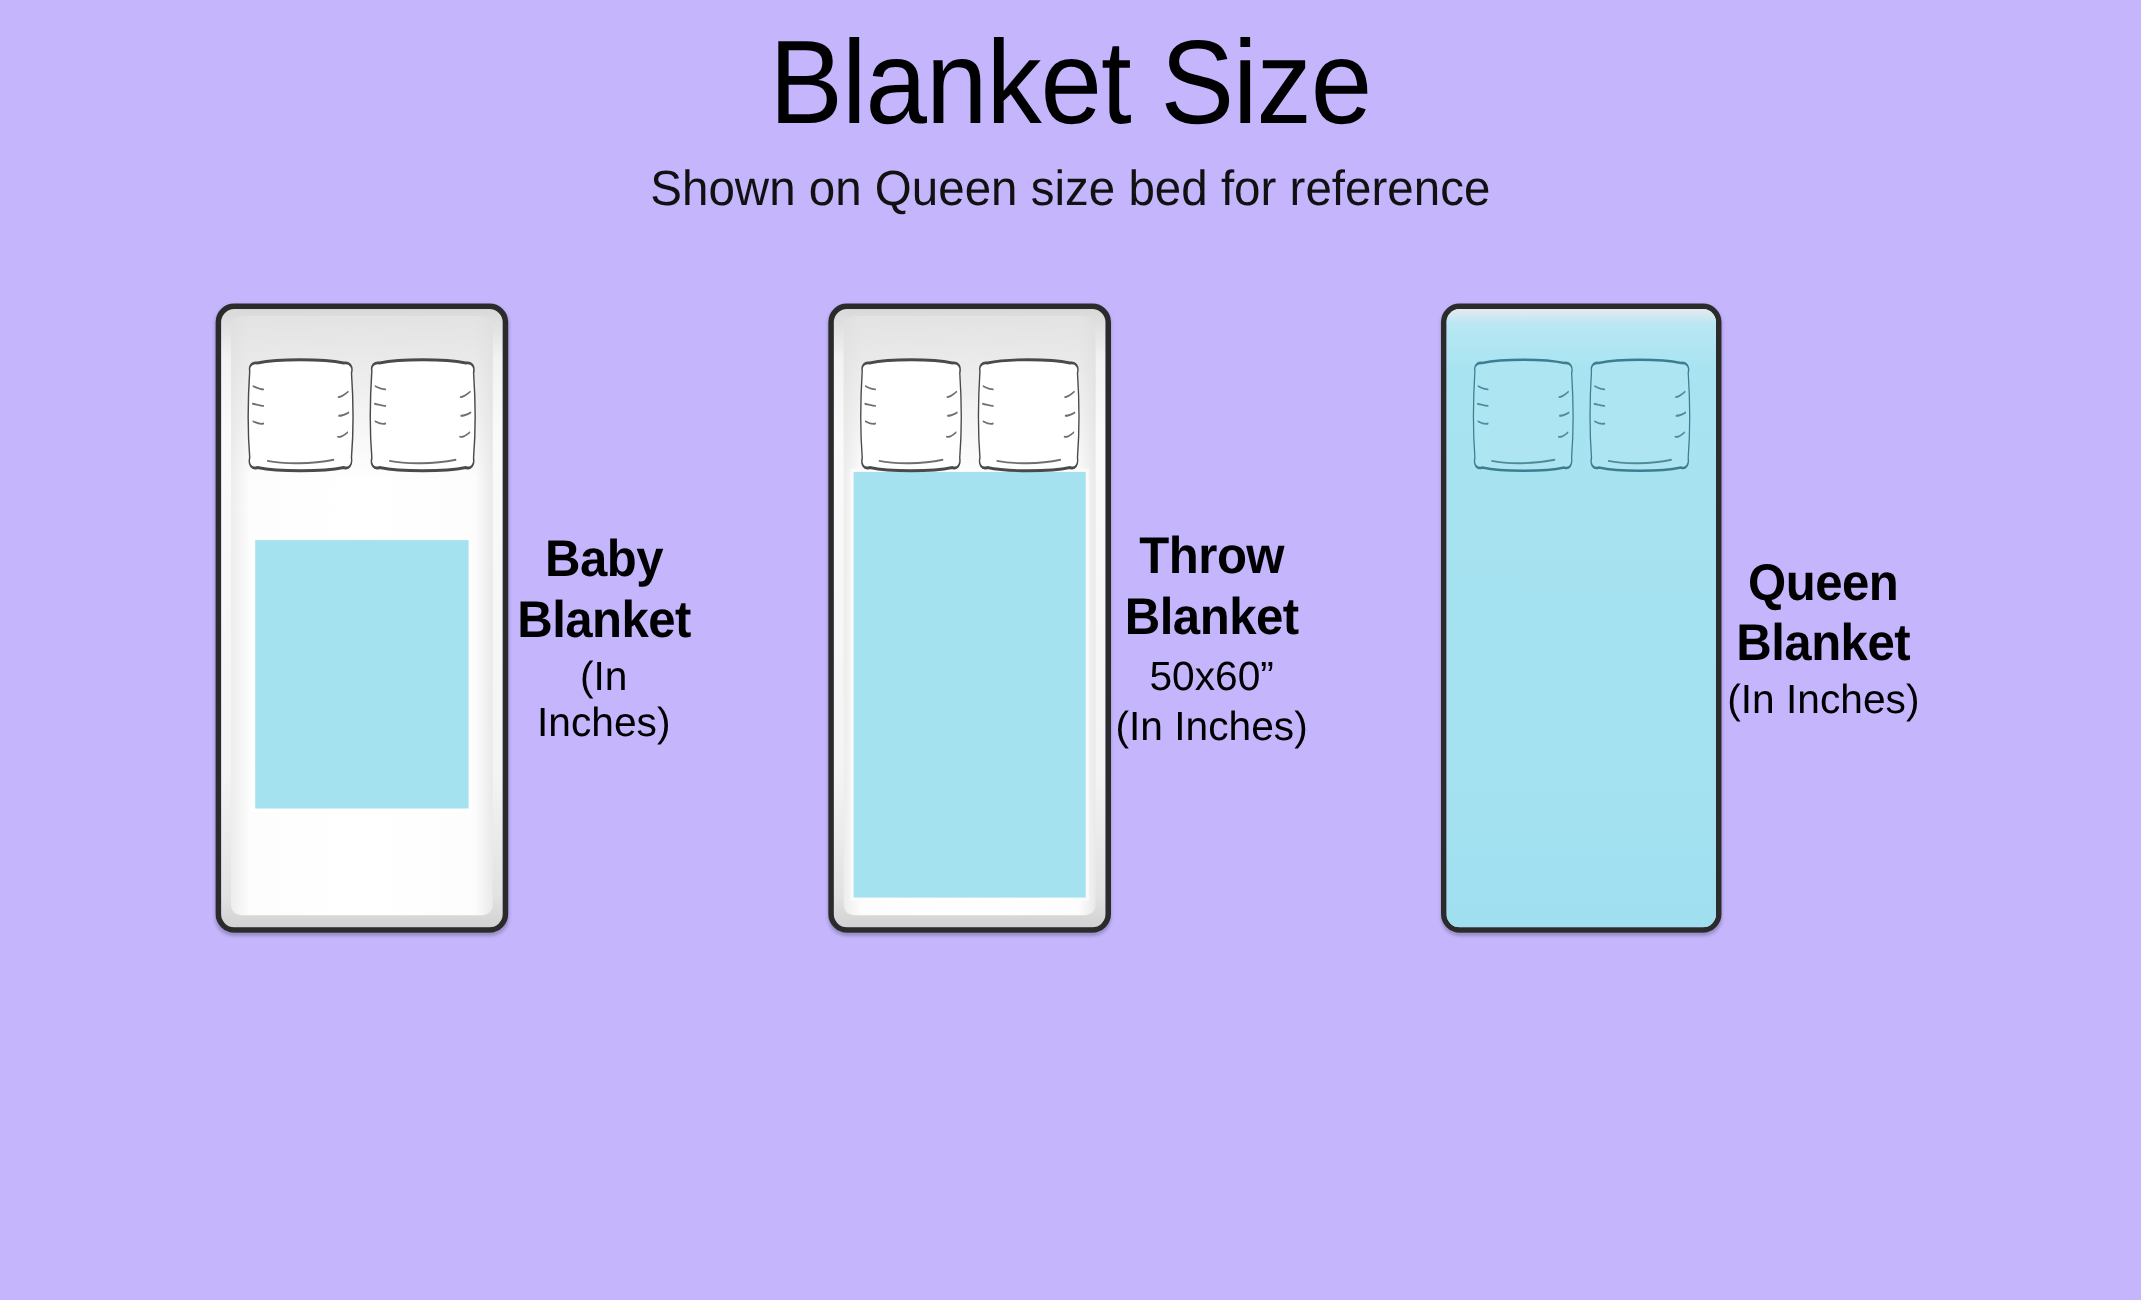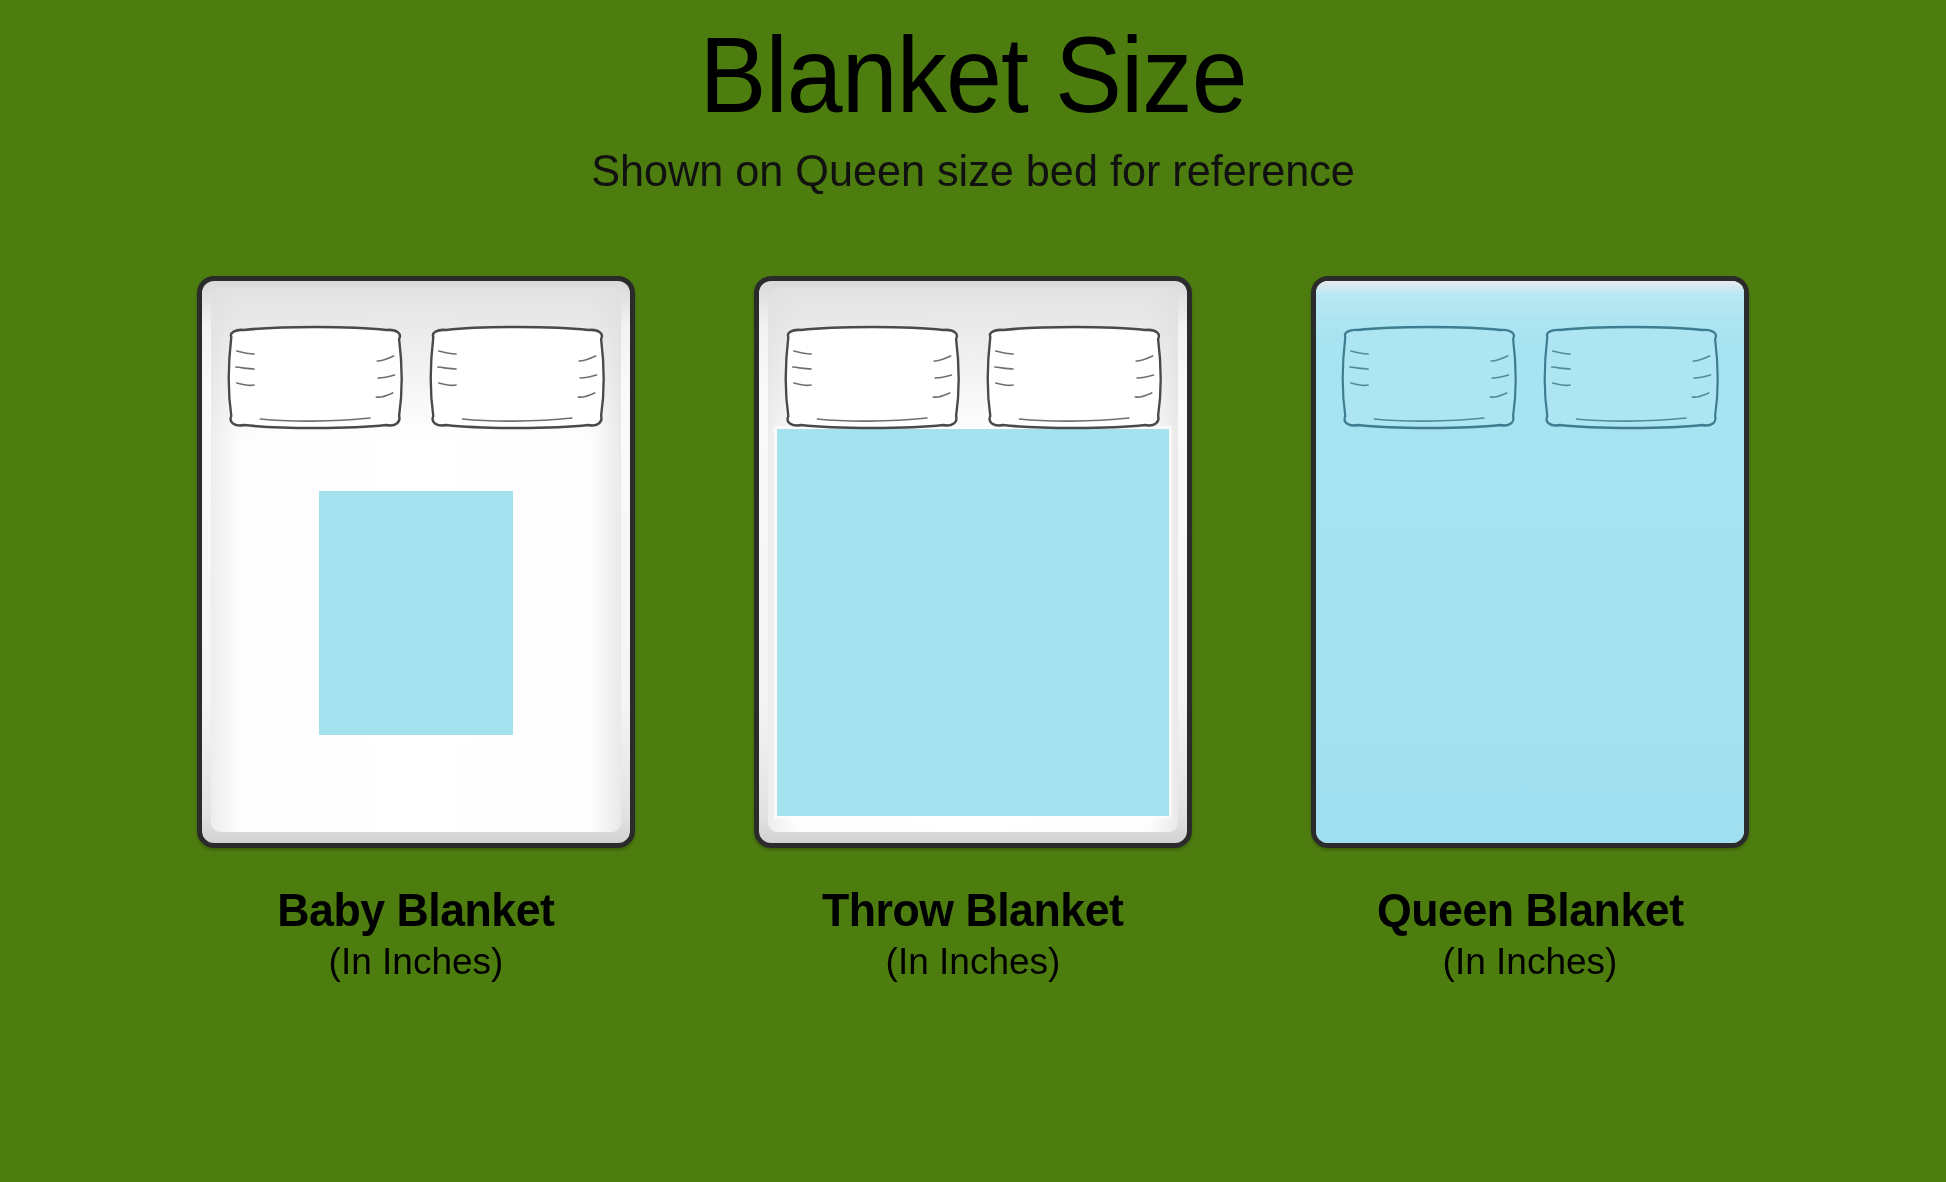--- a/index.html
+++ b/index.html
@@ -9,21 +9,21 @@
     height: 1182px;
     background: #ffffff;
     font-family: "Liberation Sans", sans-serif;
     overflow: hidden;
   }
 
   .page {
     position: relative;
     width: 1946px;
     height: 1182px;
-    background: #4d7c0f;
+    background: #c4b5fd;
   }
 
   
   .header { text-align: center; padding-top: 18px; }
 
   .title {
     font-family: "Liberation Sans", sans-serif;
     font-size: 108px;
     font-weight: 300;
     letter-spacing: -1px;
@@ -48,21 +48,21 @@
     left: 0;
     width: 1946px;
     display: flex;
     justify-content: center;
     gap: 117px;
   }
 
   .bed-col {
     width: 440px;
     display: flex;
-    flex-direction: column;
+    flex-direction: row;
     align-items: center;
   }
 
   
   .bed {
     position: relative;
     width: 438px;
     height: 572px;
     border: 5px solid #2b2b2b;
     border-radius: 17px;
@@ -265,20 +265,21 @@
               <path class="crease" d="M187,52 C180,54 174,55 169,55"></path>
               <path class="crease" d="M185,70 C178,73 172,75 167,74"></path>
               <path class="crease" d="M40,96 C70,99 120,99 160,95"></path>
             </svg>
           </div>
         </div>
       </div>
 
       <div class="caption">
         <div class="cap-name">Throw Blanket</div>
+        <div class="cap-dims">50x60”</div>
         <div class="cap-unit">(In Inches)</div>
       </div>
     </div>
 
     <div class="bed-col">
       <div class="bed queen-bed">
         <div class="mattress"></div>
 
         <div class="blanket queen"></div>
 

